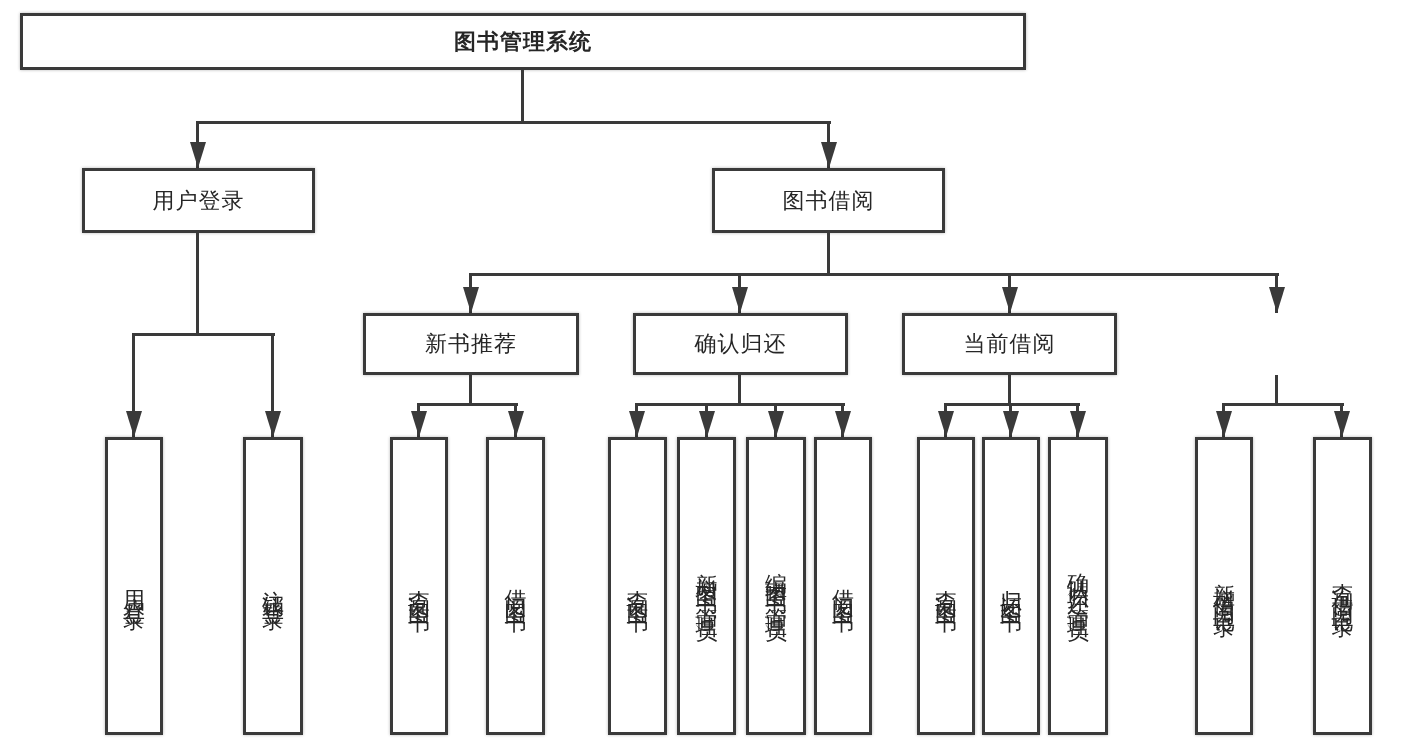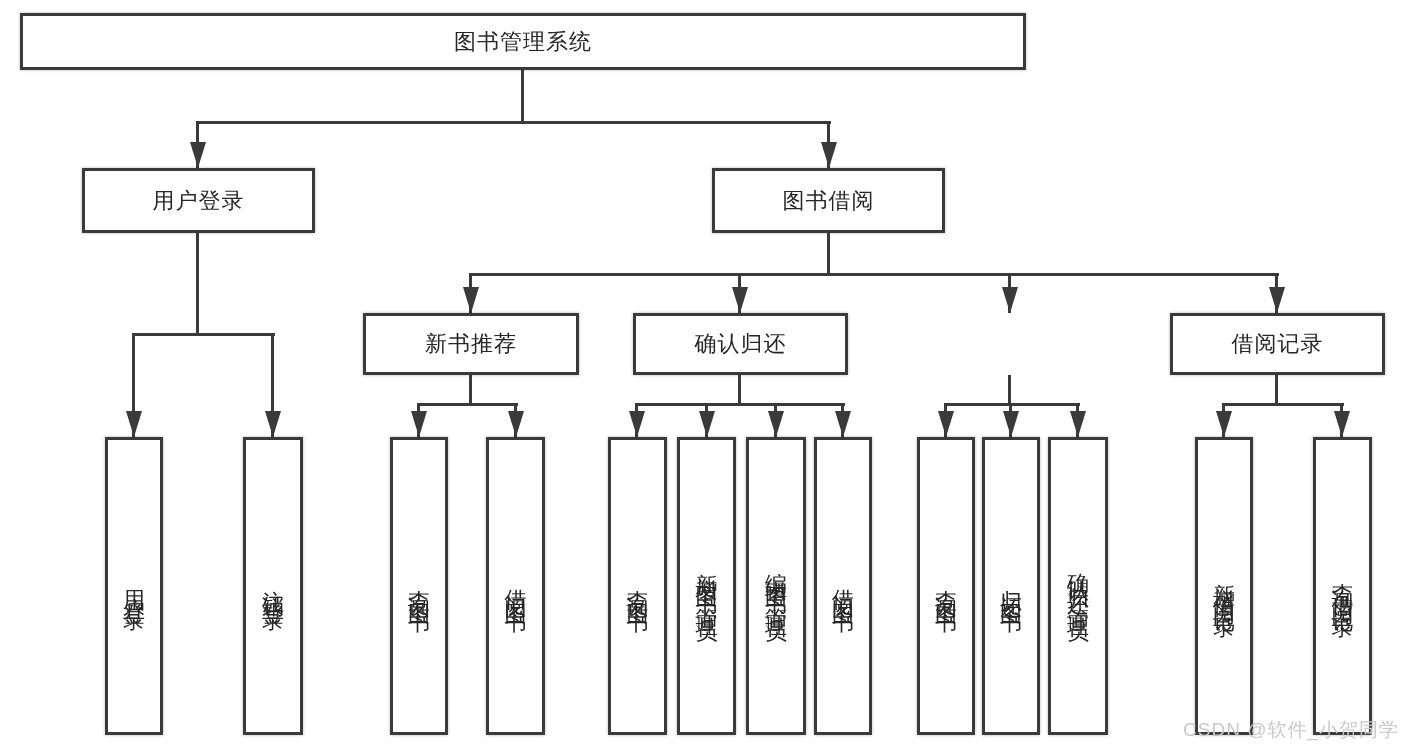--- a/index.html
+++ b/index.html
@@ -46,21 +46,21 @@
     position:absolute;right:6px;bottom:4px;
     font-size:19px;color:var(--wm);letter-spacing:1px;
     white-space:nowrap;
   }
 </style>
 </head>
 <body>
 
 <div class="stage">
 
-  <div class="hnode" style="left:20px;top:13px;width:1006px;height:57px;">
+  <div class="hnode" style="left:20px;top:13px;width:1006px;height:57px;font-weight:bold;">
     <span>图书管理系统</span>
   </div>
 
   <div class="vline" style="left:521px;top:70px;height:53px;"></div>
   <div class="hline" style="left:196px;top:121px;width:635px;"></div>
   <div class="vline" style="left:196px;top:123px;height:45px;"></div>
   <div class="arrow" style="left:198px;top:142px;"></div>
   <div class="vline" style="left:827px;top:123px;height:45px;"></div>
   <div class="arrow" style="left:829px;top:142px;"></div>
 
@@ -81,22 +81,22 @@
   <div class="arrow" style="left:1010px;top:287px;"></div>
   <div class="vline" style="left:1275px;top:275px;height:38px;"></div>
   <div class="arrow" style="left:1277px;top:287px;"></div>
 
   <div class="hnode" style="left:363px;top:313px;width:216px;height:62px;">
     <span>新书推荐</span>
   </div>
   <div class="hnode" style="left:633px;top:313px;width:215px;height:62px;">
     <span>确认归还</span>
   </div>
-  <div class="hnode" style="left:1170px;top:313px;width:215px;height:62px;">
-    <span>借阅记录</span>
+  <div class="hnode" style="left:902px;top:313px;width:215px;height:62px;">
+    <span>当前借阅</span>
   </div>
 
   <div class="vline" style="left:196px;top:233px;height:102px;"></div>
   <div class="hline" style="left:132px;top:333px;width:143px;"></div>
   <div class="vline" style="left:132px;top:335px;height:102px;"></div>
   <div class="arrow" style="left:134px;top:411px;"></div>
   <div class="vline" style="left:271px;top:335px;height:102px;"></div>
   <div class="arrow" style="left:273px;top:411px;"></div>
 
   <div class="vline" style="left:469px;top:375px;height:30px;"></div>
@@ -166,15 +166,14 @@
   <div class="vnode" style="left:1048px;top:437px;width:60px;height:298px;">
     <span class="vtext">确认归还（管理员）</span>
   </div>
   <div class="vnode" style="left:1195px;top:437px;width:58px;height:298px;">
     <span class="vtext">新增借阅记录</span>
   </div>
   <div class="vnode" style="left:1313px;top:437px;width:59px;height:298px;">
     <span class="vtext">查询借阅记录</span>
   </div>
 
-  <div class="watermark">CSDN @软件_小贺同学</div>
 
 </div>
 
 </body></html>

